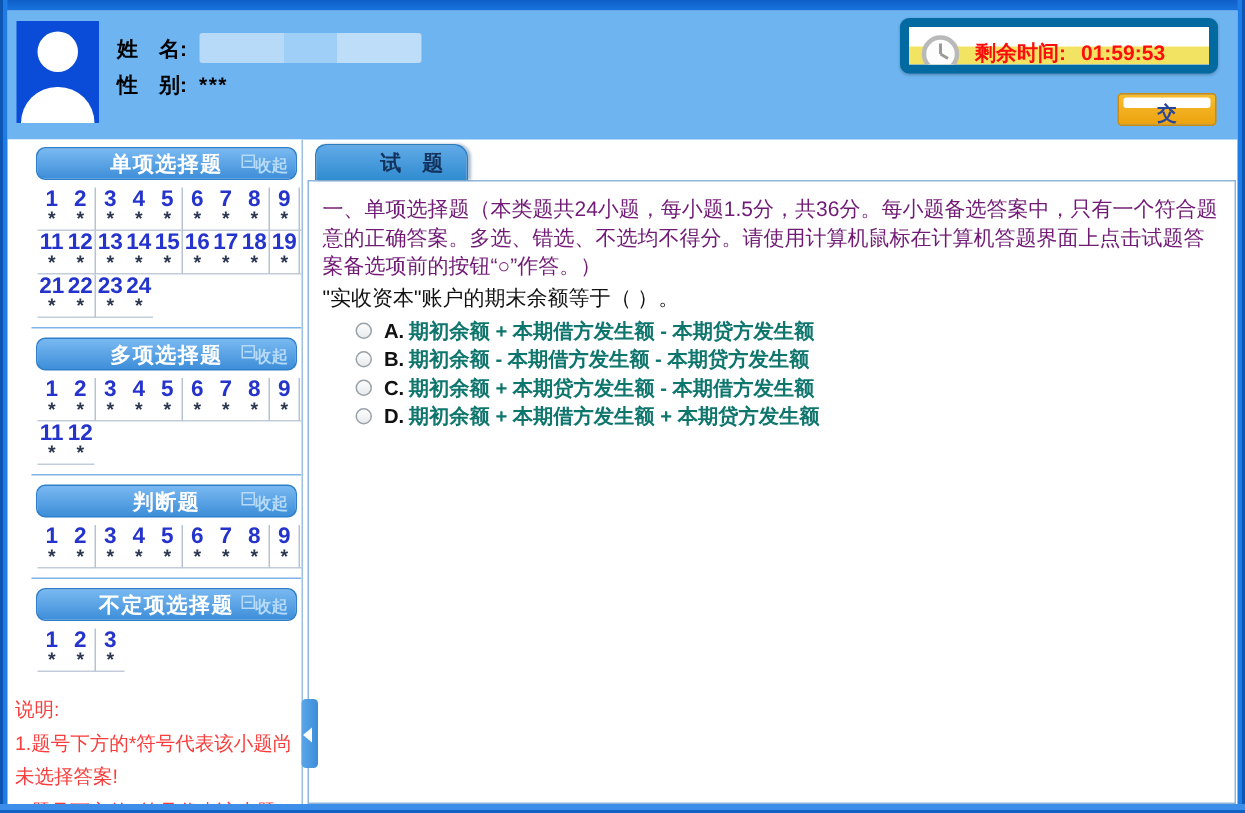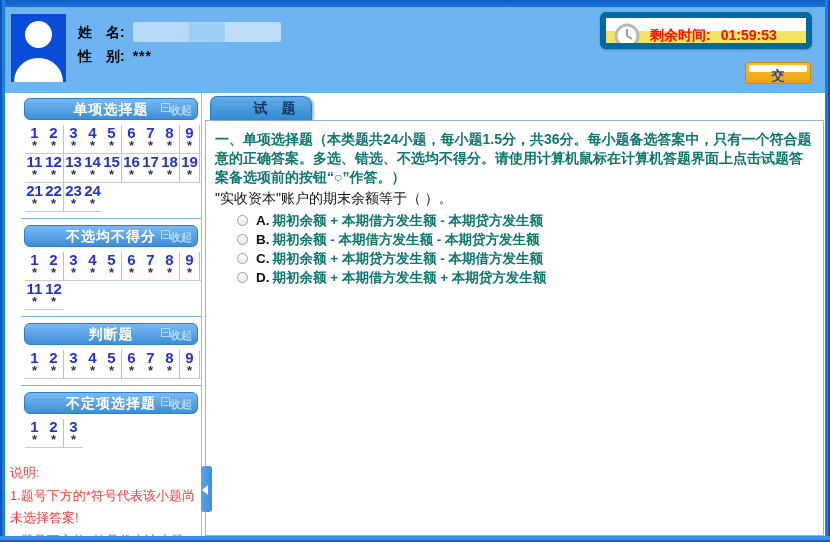--- a/index.html
+++ b/index.html
@@ -74,21 +74,21 @@
                          border-top:5px solid transparent; border-bottom:5px solid transparent; border-right:6px solid #fff; }
 
   
   .main { position:absolute; left:205px; top:93px; width:620px; height:443px; }
   .tab { position:absolute; left:5px; top:3px; width:102px; height:24px;
          background:linear-gradient(#62aae8,#2f8ccf); border:1px solid #2a7cc0; border-bottom:none;
          border-radius:7px 9px 0 0; box-shadow:2px 0 2px rgba(40,90,140,.4); cursor:pointer; z-index:2;padding-left:27px; }
   .tab-label { display:block; text-align:center; margin-top:3px; font-size:14px; font-weight:bold; color:#13335c; }
   .content { position:absolute; left:0; top:27px; width:619px; height:416px; background:#fff;
              border:1px solid #8fb6da; padding:9px 10px 0 9px; overflow:hidden; }
-  .instr { font-size:14px; font-weight:bold; color:#0f766e; line-height:19px; }
+  .instr { font-size:14px; font-weight:normal; color:#701a75; line-height:19px; }
   .qno { font-size:14px; font-weight:bold; color:#111; line-height:19px; margin-top:2px; }
   .qtext { font-size:14px; color:#111; line-height:19px; margin-top:2px; }
   .opts { margin:3px 0 0 22px; }
   .opt { display:flex; align-items:center; height:19px; cursor:pointer; }
   .radio { display:inline-block; width:11px; height:11px; border:1px solid #98a0a8; border-radius:50%;
            background:linear-gradient(#fdfdfd,#e8eaec); margin-right:8px; flex:none; }
   .olabel { font-size:13.5px; font-weight:bold; color:#111; margin-right:3px; }
   .otext { font-size:13.5px; font-weight:bold; color:#0f766e; }
 </style>
 </head>
@@ -261,21 +261,21 @@
                   <span class="gnum">24</span>
                   <span class="gstar">*</span>
                 </div>
               </div>
             </div>
           </div>
           <div class="psep"></div>
         </div>
         <div class="panel">
           <div class="phead">
-            <span class="ptitle">不选均不得分</span>
+            <span class="ptitle">多项选择题</span>
             <span class="collapse">
               <span class="cicon"></span>
               <span>收起</span>
             </span>
           </div>
           <div class="grid">
             <div class="grow">
               <div class="ggrp gsep">
                 <div class="gcell">
                   <span class="gnum">1</span>

